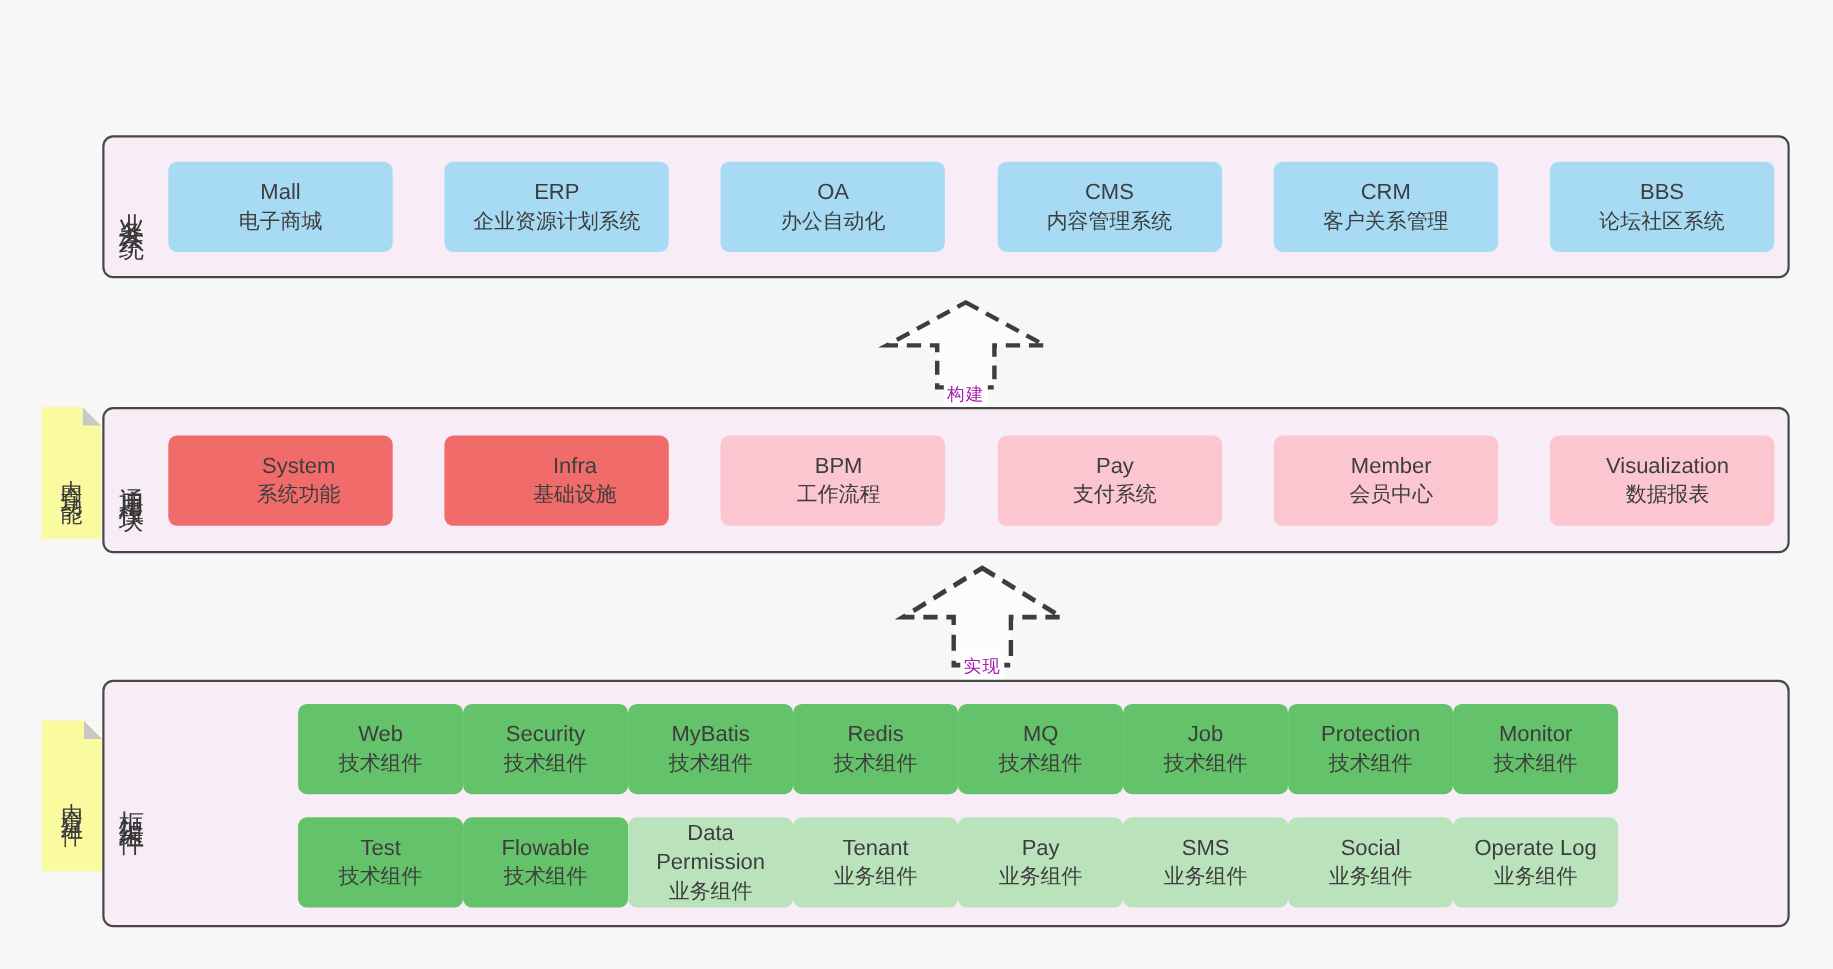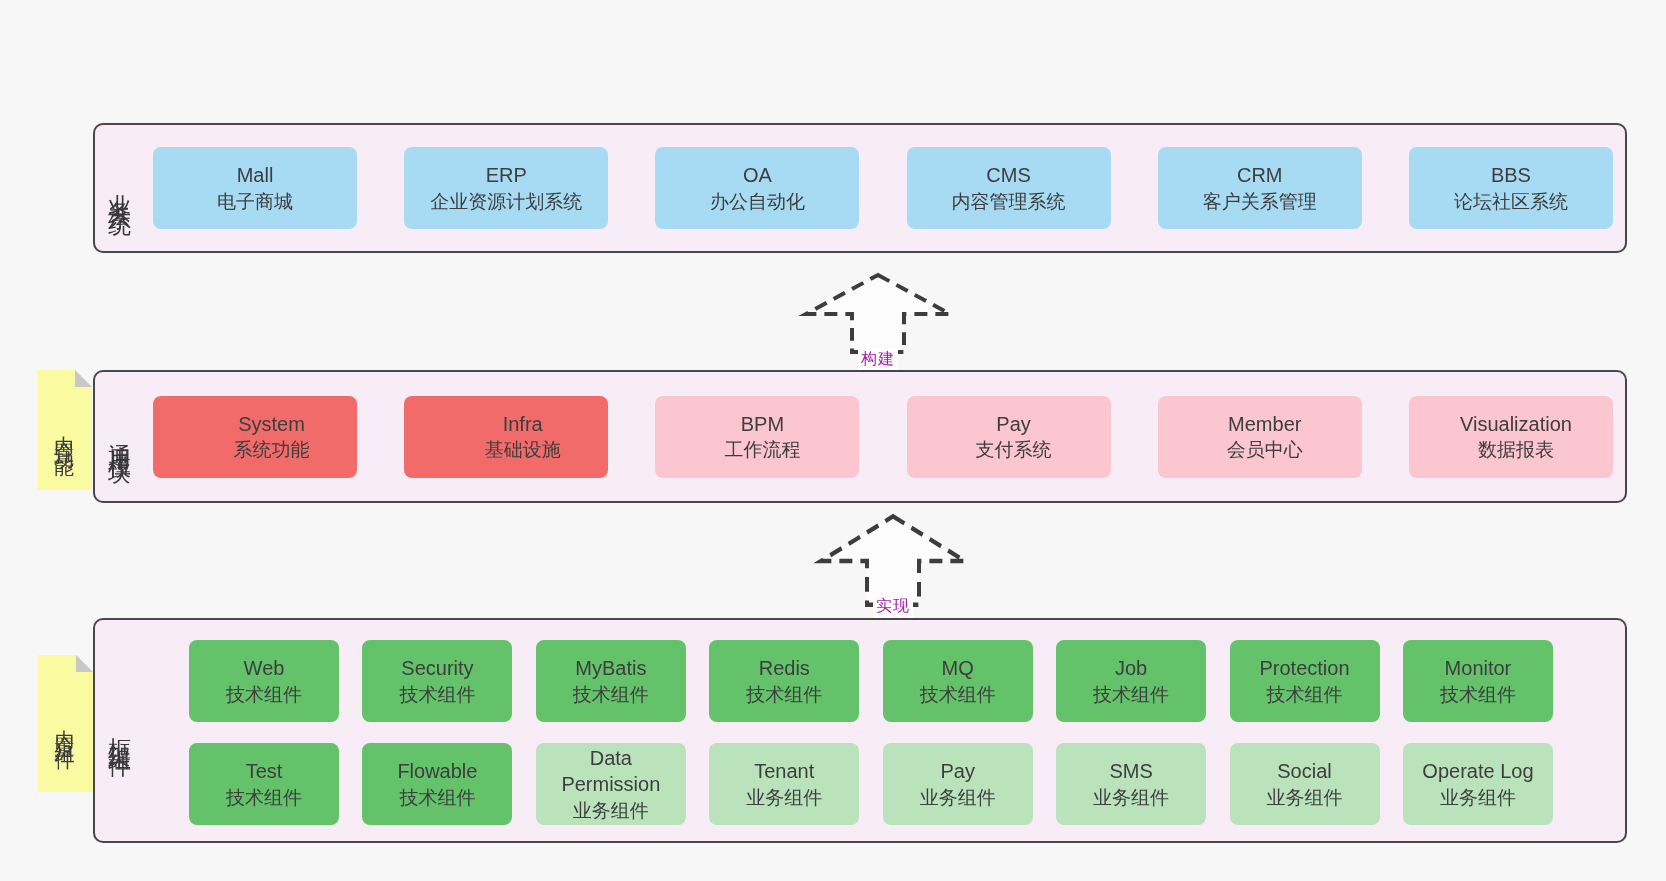--- a/index.html
+++ b/index.html
@@ -32,21 +32,21 @@
     color:#383838;
   }
   .boxes{
     position:absolute;
     left:58px;right:12px;top:0;bottom:0;
     display:flex;justify-content:space-between;align-items:center;
   }
   .row{
     position:absolute;
     left:58px;right:72px;
-    display:flex;justify-content:space-between;padding-left:36px;
+    display:flex;justify-content:center;padding-left:36px;
   }
   .box{
     border-radius:8px;
     display:flex;flex-direction:column;justify-content:center;align-items:center;
     text-align:center;
     box-sizing:border-box;
     padding:4px 6px;
     color:var(--ink,#3d3d3d);
   }
   .box .en{font-size:20px;line-height:1.32;}

